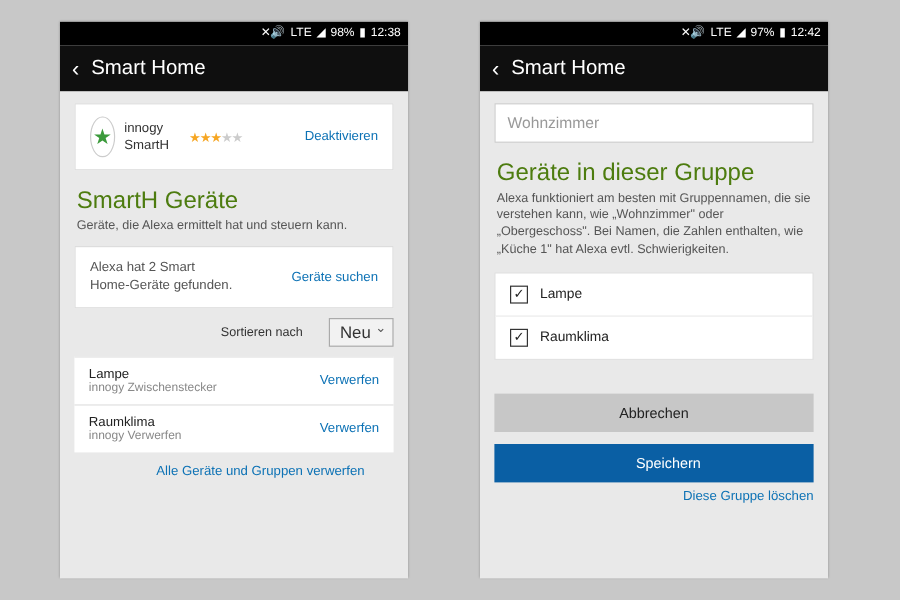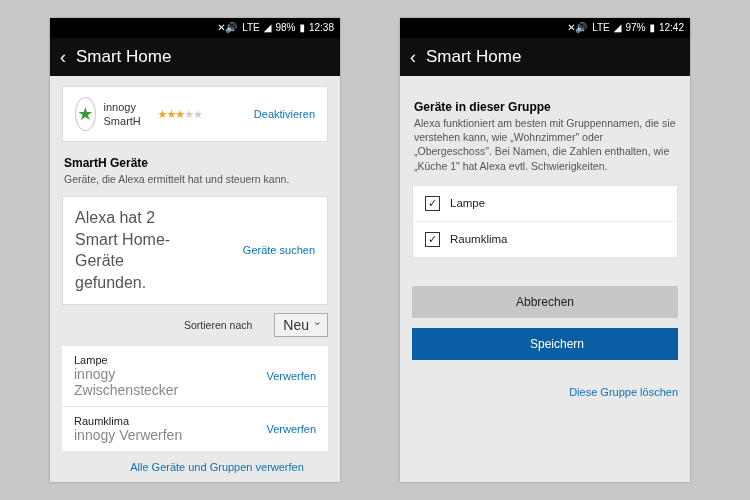--- a/index.html
+++ b/index.html
@@ -11,40 +11,40 @@
   .titlebar .back { font-size: 18px; }
   .titlebar .title { font-size: 17px; font-weight: 400; }
   .content { flex: 1; padding: 10px 12px; overflow: hidden; }
   .card { background: #fff; border: 1px solid #ddd; padding: 10px 12px; }
   .skill-card { display: flex; align-items: center; gap: 8px; }
   .skill-logo { width: 34px; height: 34px; border: 1px solid #ccc; border-radius: 50%; display: flex; align-items: center; justify-content: center; color: #3b9a3b; font-size: 18px; }
   .skill-name { font-size: 11px; color: #333; line-height: 1.3; }
   .stars { color: #f6a623; font-size: 11px; letter-spacing: -1px; }
   .stars .dim { color: #ccc; }
   .link { color: #0d72b5; font-size: 11px; padding-left: 44px; }
-  .section-h { font-size: 12px; color: #000000; margin: 14px 0 2px 2px; font-weight: 700; }
+  .section-h { font-size: 20px; color: #4d7c0f; margin: 14px 0 2px 2px; font-weight: 400; }
   .section-sub { font-size: 10.5px; color: #555; line-height: 1.35; margin: 0 2px 10px 2px; }
   .info-card { display: flex; justify-content: space-between; align-items: center; }
-  .info-text { font-size: 16px; color: #555; max-width: 120px; line-height: 1.35; }
+  .info-text { font-size: 11px; color: #555; max-width: 120px; line-height: 1.35; }
   .sortrow { display: flex; justify-content: flex-end; align-items: center; gap: 22px; margin: 8px 0; font-size: 10.5px; color: #333; }
   .select { border: 1px solid #aaa; background: #f2f2f2; padding: 3px 18px 3px 8px; font-size: 14px; position: relative; }
   .select::after { content: "⌄"; position: absolute; right: 5px; top: 1px; font-size: 11px; color: #555; }
   .device-row { background: #fff; border-top: 1px solid #e2e2e2; padding: 8px 12px; display: flex; justify-content: space-between; align-items: center; }
   .device-row:last-of-type { border-bottom: 1px solid #e2e2e2; }
   .device-name { font-size: 11px; color: #222; }
-  .device-sub { font-size: 14px; color: #888; }
+  .device-sub { font-size: 10px; color: #888; }
   .footer-link { text-align: center; margin-top: 10px; }
   .input { width: 100%; border: 1px solid #ccc; background: #fff; padding: 8px 10px; font-size: 13px; color: #999; margin-bottom: 12px; }
   .cbrow { background: #fff; padding: 10px 12px; font-size: 11.5px; color: #222; display: flex; align-items: center; gap: 10px; }
   .cbrow + .cbrow { border-top: 1px solid #eee; }
   .cbx { width: 15px; height: 15px; border: 1.5px solid #333; display: flex; align-items: center; justify-content: center; font-size: 11px; line-height: 1; }
   .btn { width: 100%; padding: 9px 0; text-align: center; font-size: 12px; margin-top: 10px; cursor: pointer; }
   .btn-cancel { background: #c7c7c7; color: #222; margin-top: 28px; }
   .btn-save { background: #0a5fa4; color: #fff; padding-left: 24px; }
-  .delete-link { text-align: right; margin-top: 26px; font-size: 11px; }
+  .delete-link { text-align: right; margin-top: 6px; font-size: 11px; }
   .cblist { margin-top: 12px; border: 1px solid #e2e2e2; }
   .skill-mid { display:flex; flex-direction:column; }
 </style>
 </head>
 <body>
 
 <div class="phone">
   <div class="statusbar">
     <span class="ic">✕🔊</span>
     <span class="ic">LTE</span>
@@ -107,20 +107,21 @@
     <span class="ic">◢</span>
     <span class="ic">97%</span>
     <span class="ic">▮</span>
     <span class="ic">12:42</span>
   </div>
   <div class="titlebar">
     <span class="back">‹</span>
     <span class="title">Smart Home</span>
   </div>
   <div class="content">
+    <div class="input">Wohnzimmer</div>
 
     <div class="section-h">Geräte in dieser Gruppe</div>
     <div class="section-sub">Alexa funktioniert am besten mit Gruppennamen, die sie verstehen kann, wie „Wohnzimmer" oder „Obergeschoss". Bei Namen, die Zahlen enthalten, wie „Küche 1" hat Alexa evtl. Schwierigkeiten.</div>
 
     <div class="cblist">
       <div class="cbrow">
         <span class="cbx">✓</span>
         <span>Lampe</span>
       </div>
       <div class="cbrow">

